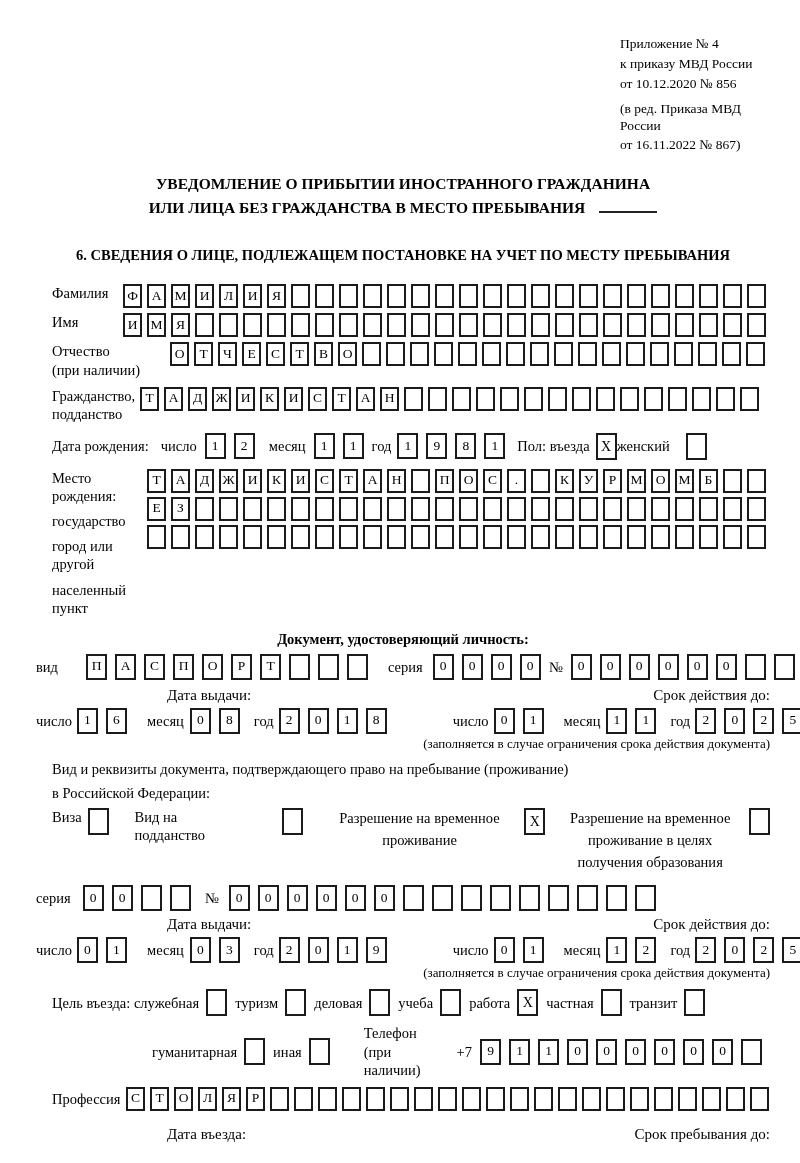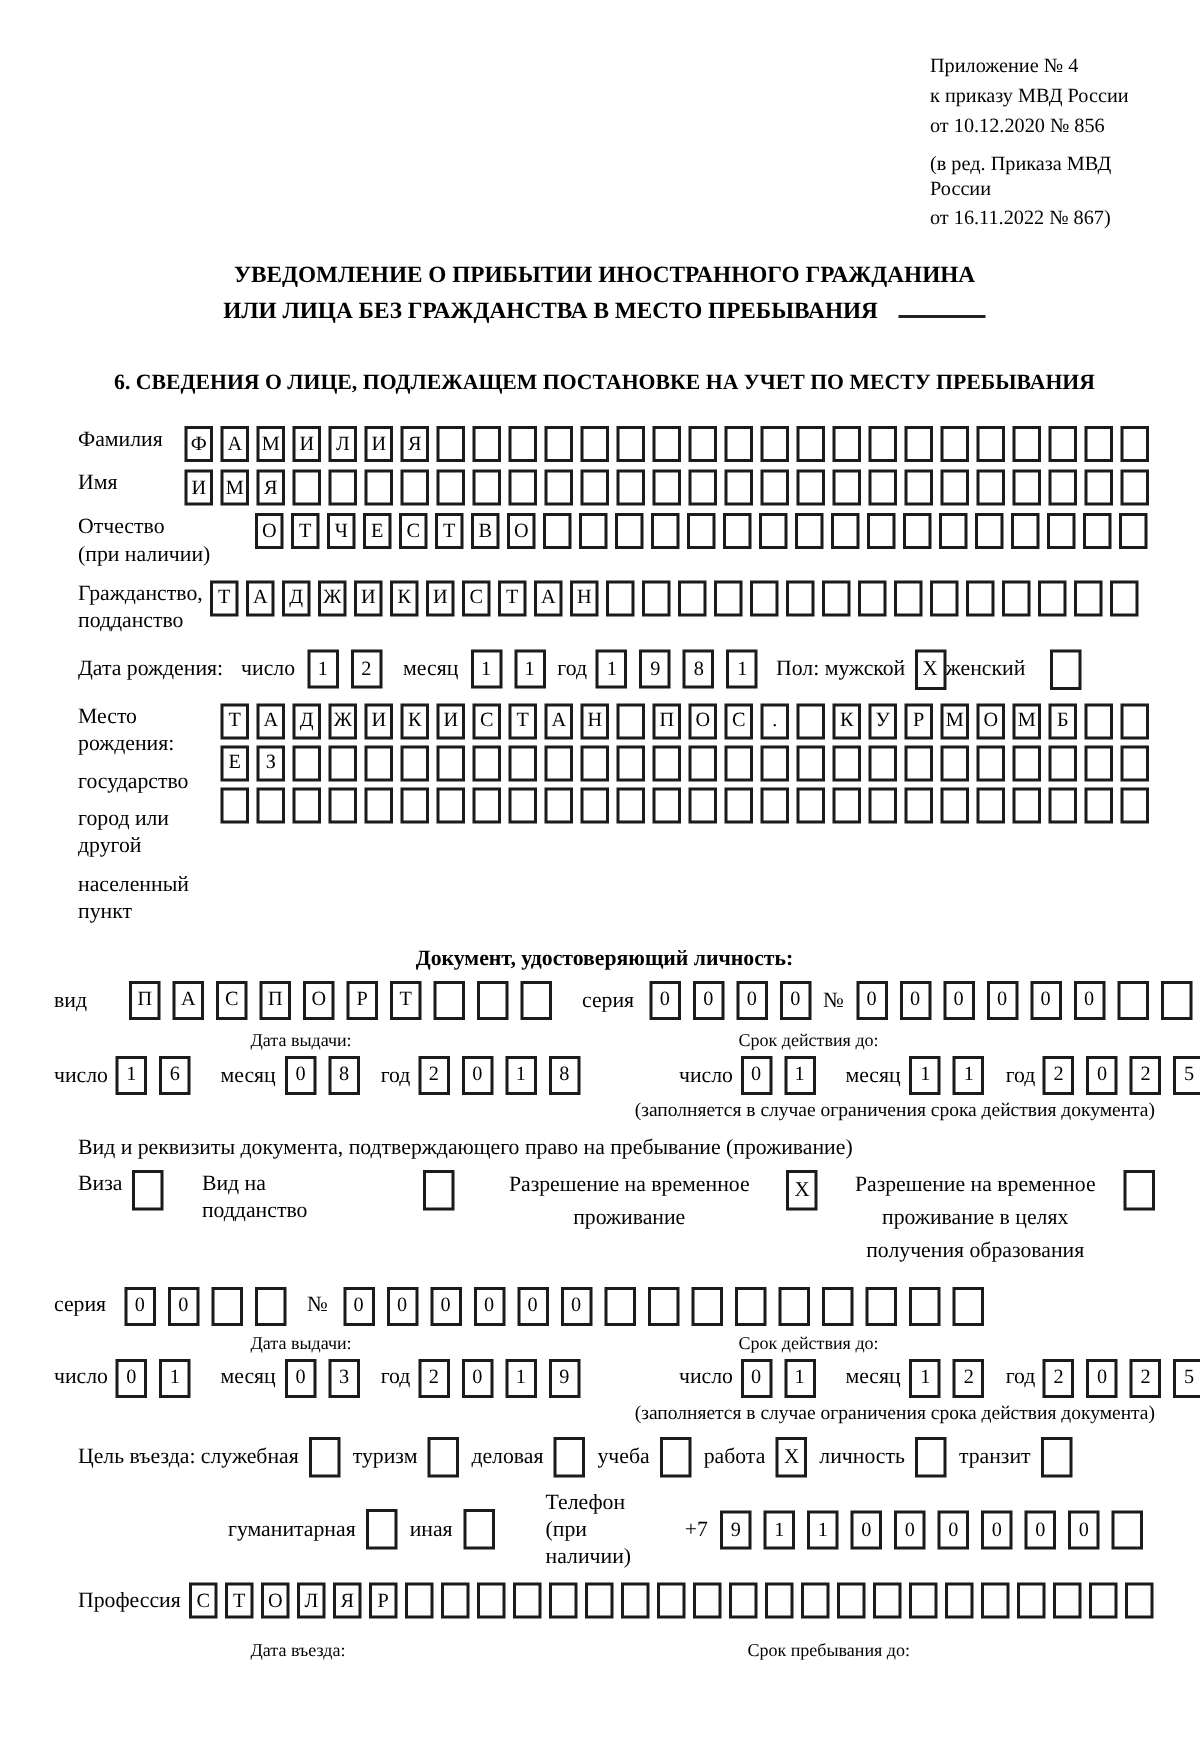--- a/index.html
+++ b/index.html
@@ -33,21 +33,21 @@
   .labcol{flex:none;}
   .labcol div{margin-bottom:7px;}
   .rowscol .cells{margin-bottom:4px;}
   
   .cb{
     box-sizing:border-box;display:inline-flex;flex:none;width:21px;height:27px;
     border:2px solid #1b1b1b;align-items:center;justify-content:center;
     font-size:14px;vertical-align:middle;background:#fff;
   }
   
-  .dbheads{display:flex;font-size:12px;margin-left:16px;}
+  .dbheads{display:flex;font-size:15px;margin-left:16px;justify-content:space-between;}
   .dbheads .h1{margin-left:115px;}
   .dbheads .h2{margin-left:258px;}
   .dbrow{display:flex;align-items:center;margin-top:3px;margin-bottom:2px;}
   .dgroup{display:flex;align-items:center;}
   .dgroup .lbl{margin-right:5px;}
   .dgroup .mlbl{margin-left:12px;margin-right:6px;}
   .dgroup .ylbl{margin-left:6px;margin-right:5px;}
   .dbnote{text-align:right;font-size:13px;margin-top:1px;margin-bottom:4px;}
   .inline-lab{flex:none;}
   .center-bold{font-weight:bold;text-align:center;font-size:14.5px;margin:6px 0 6px 0;}
@@ -225,21 +225,21 @@
         <span class="cell">1</span>
         <span class="cell">1</span>
       </span>
     <span class="inline-lab" style="margin-right:6px;">год</span>
     <span class="cells">
         <span class="cell">1</span>
         <span class="cell">9</span>
         <span class="cell">8</span>
         <span class="cell">1</span>
       </span>
-    <span class="inline-lab" style="margin-left:4px;margin-right:6px;">Пол: мужской</span>
+    <span class="inline-lab" style="margin-left:4px;margin-right:6px;">Пол: въезда</span>
     <span class="cb">X</span>
     <span class="inline-lab" style="margin-right:16px;">женский</span>
     <span class="cb"></span>
   </div>
 
   <div class="frow" style="margin-bottom:2px;">
     <span class="labcol" style="width:95px;">
       <div>Место рождения:</div>
       <div>государство</div>
       <div>город или другой</div>
@@ -411,20 +411,21 @@
             <span class="cell">2</span>
             <span class="cell">5</span>
           </span>
       </span>
     </div>
     <div class="dbnote">(заполняется в случае ограничения срока действия документа)</div>
   </div>
 
   <div class="resid">
     <div>Вид и реквизиты документа, подтверждающего право на пребывание (проживание)</div>
+    <div>в Российской Федерации:</div>
   </div>
   <div class="optrow">
     <span>Виза</span>
     <span class="cb" style="margin-left:6px;"></span>
     <span style="margin-left:26px;">Вид на подданство</span>
     <span class="cb" style="margin-left:32px;"></span>
     <span class="optblock" style="margin-left:24px;width:188px;">
       <span>Разрешение на временное</span><br>
       <span>проживание</span>
     </span>
@@ -517,21 +518,21 @@
     <span>Цель въезда: служебная</span>
     <span class="cb"></span>
     <span>туризм</span>
     <span class="cb"></span>
     <span>деловая</span>
     <span class="cb"></span>
     <span>учеба</span>
     <span class="cb"></span>
     <span>работа</span>
     <span class="cb">X</span>
-    <span>личность</span>
+    <span>частная</span>
     <span class="cb"></span>
     <span>транзит</span>
     <span class="cb"></span>
   </div>
   <div class="purpose" style="margin-left:116px;">
     <span>гуманитарная</span>
     <span class="cb"></span>
     <span>иная</span>
     <span class="cb"></span>
     <span style="margin-left:26px;">Телефон (при наличии)</span>

